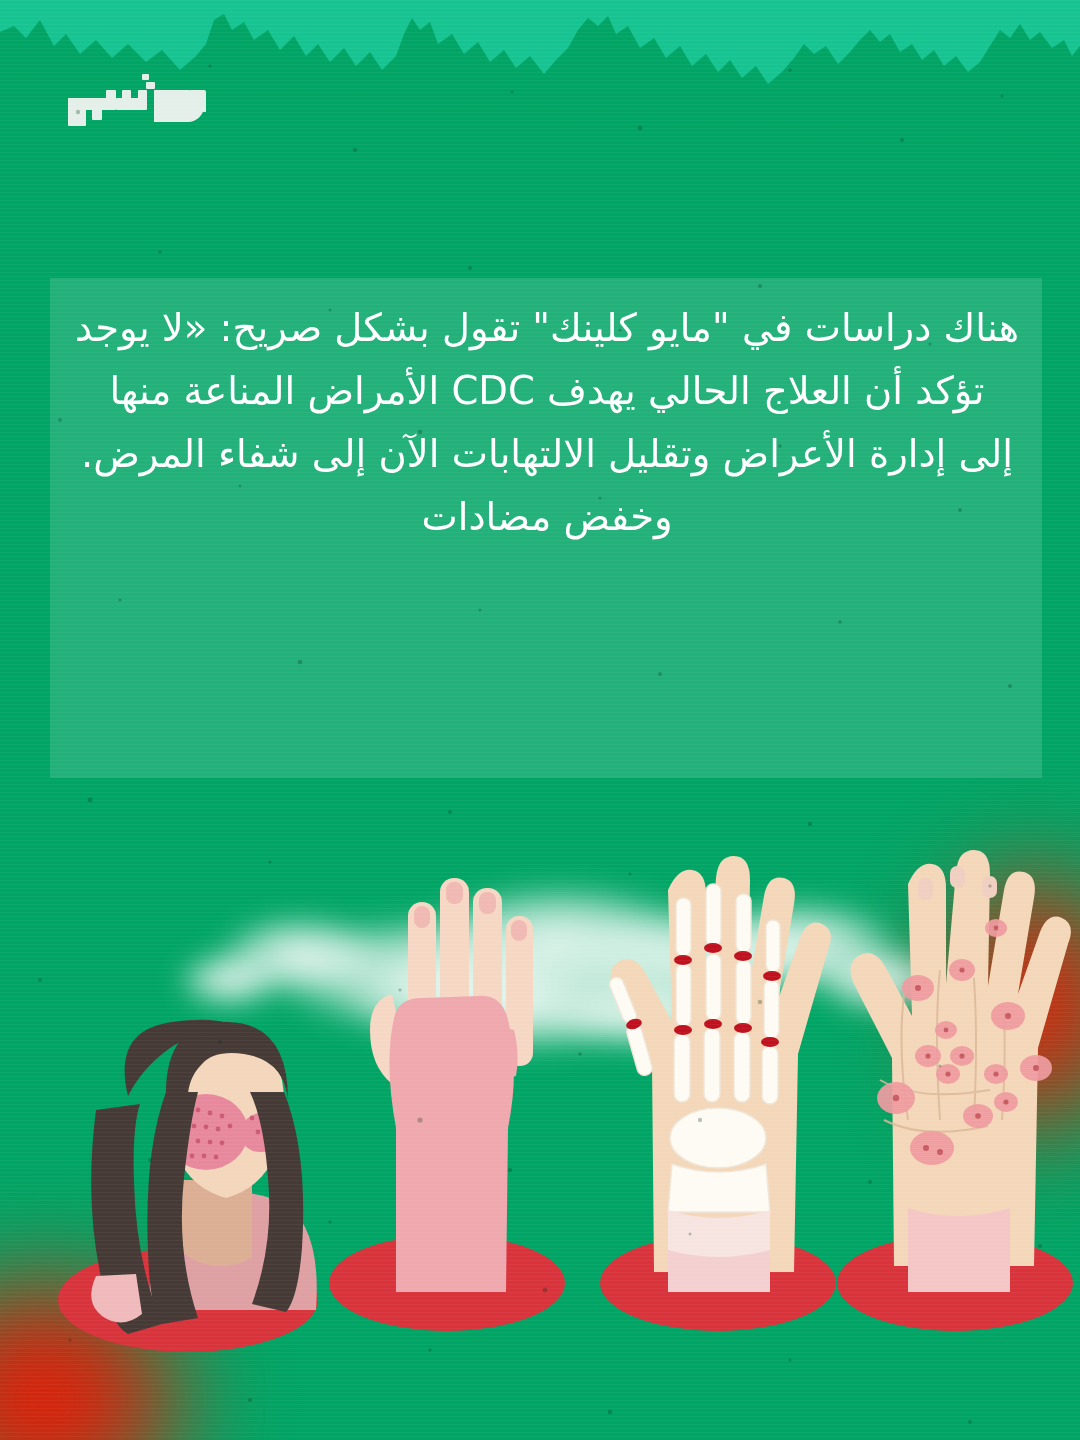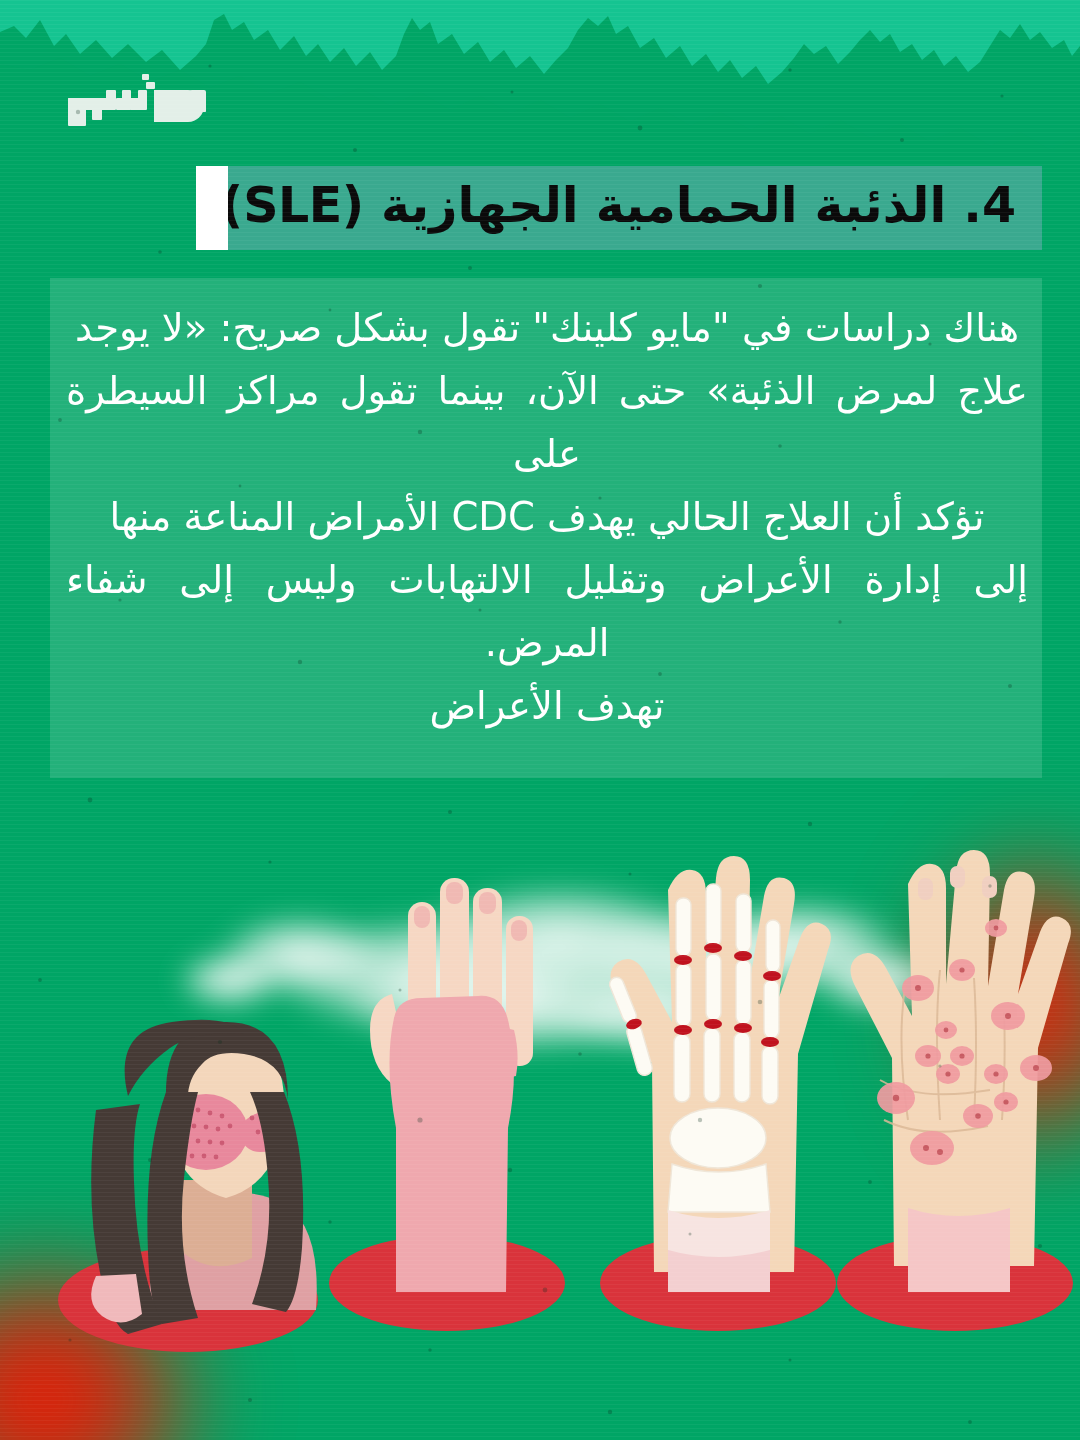--- a/index.html
+++ b/index.html
@@ -118,34 +118,27 @@
       <rect x="68" y="30" width="12" height="12" rx="1"></rect>
       <rect x="76" y="22" width="9" height="20" rx="1"></rect>
       <rect x="84" y="14" width="9" height="7" rx="1"></rect>
       <rect x="80" y="6" width="7" height="6" rx="1"></rect>
       <path d="M92,22 h34 a16,16 0 0 1 0,32 h-34 z"></path>
       <rect x="100" y="34" width="44" height="10" rx="1"></rect>
       <rect x="128" y="22" width="16" height="22" rx="2"></rect>
     </g>
   </svg>
 
-  <div class="title-wrap">
-    <div class="title-bar">
-      <span class="title-text">4. الذئبة الحمامية الجهازية (SLE)</span>
-    </div>
-    <div class="title-accent"></div>
-  </div>
 
   <div class="body-panel"></div>
   <div class="body-text">
     <div>هناك دراسات في "مايو كلينك" تقول بشكل صريح: «لا يوجد</div>
-    <div>علاج لمرض الذئبة» حتى الآن، بينما تقول مراكز السيطرة على</div>
     <div>تؤكد أن العلاج الحالي يهدف CDC الأمراض المناعة منها</div>
-    <div>إلى إدارة الأعراض وتقليل الالتهابات وليس إلى شفاء المرض.</div>
-    <div>تهدف الأعراض</div>
+    <div>إلى إدارة الأعراض وتقليل الالتهابات الآن إلى شفاء المرض.</div>
+    <div>وخفض مضادات</div>
   </div>
 
   <svg class="illus" viewBox="0 0 1080 660">
     <defs>
       <radialGradient id="cloudG" cx="50%" cy="50%" r="50%">
         <stop offset="0%" stop-color="#ffffff" stop-opacity=".96"></stop>
         <stop offset="55%" stop-color="#ffffff" stop-opacity=".62"></stop>
         <stop offset="100%" stop-color="#ffffff" stop-opacity="0"></stop>
       </radialGradient>
       <filter id="soft">

